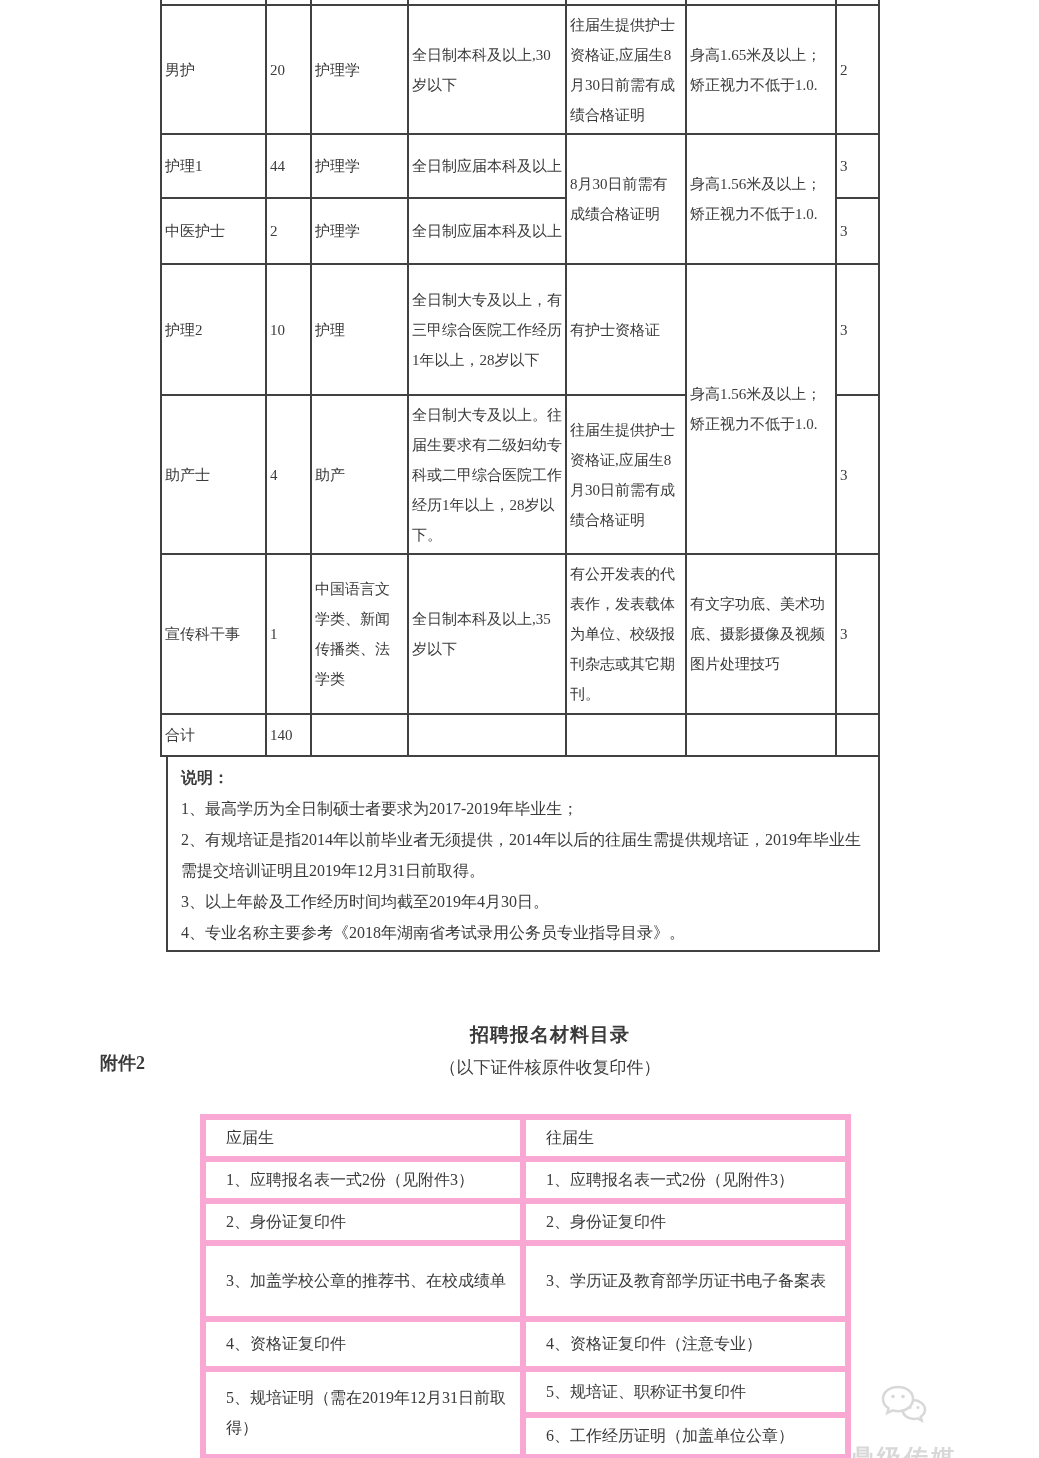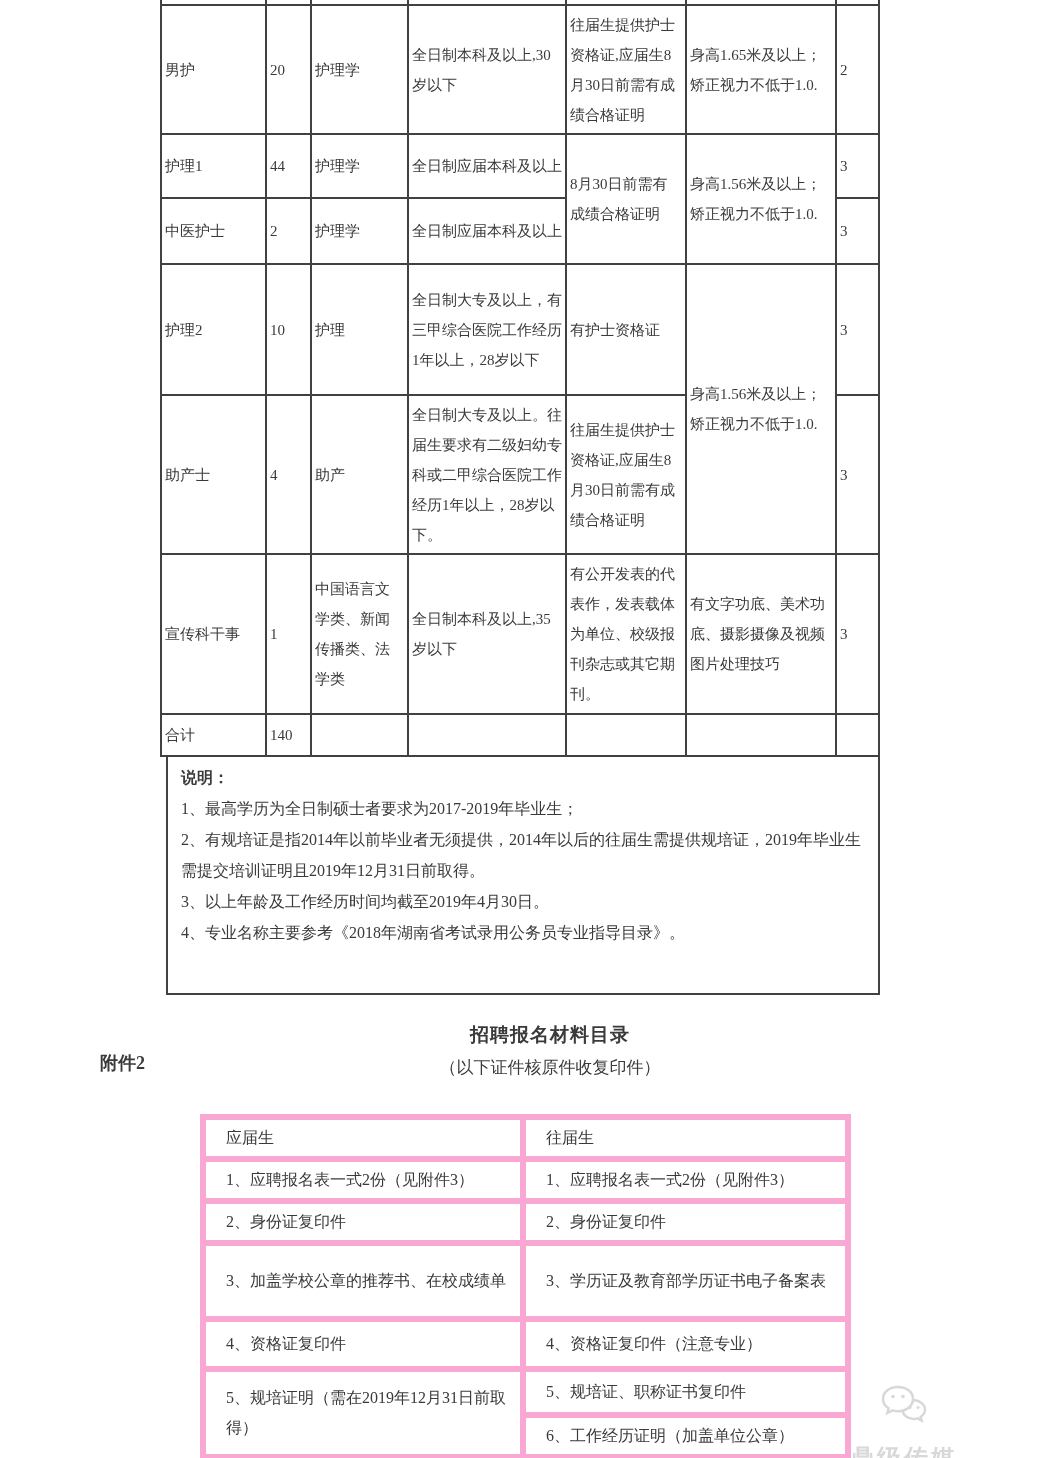--- a/index.html
+++ b/index.html
@@ -14,21 +14,21 @@
   .t1 td{
     border:2px solid #414141; padding:0 3px;
     font-size:15px; line-height:30px; vertical-align:middle;
     word-break:break-all; overflow:hidden;
   }
   .t1 tr.sliver td{border-top:none; height:4px; padding:0; line-height:0;}
   .rh1{height:129px;} .rh2{height:64px;} .rh3{height:66px;}
   .rh4{height:131px;} .rh5{height:159px;} .rh6{height:160px;} .rh7{height:42px;}
   
   .notes{
-    position:absolute; left:166px; top:755px; width:714px; height:240px;
+    position:absolute; left:166px; top:755px; width:714px; height:197px;
     box-sizing:border-box; border:2px solid #414141;
     padding:5px 14px 0 13px; font-size:16px; line-height:31px;
   }
   .notes-title{font-weight:bold;}
   
   .att-label{position:absolute; left:100px; top:1051px; font-size:18px; font-weight:bold;}
   .att-title{position:absolute; left:50px; top:1022px; width:1000px; text-align:center;
              font-size:19px; font-weight:bold; letter-spacing:1px;}
   .att-subtitle{position:absolute; left:50px; top:1056px; width:1000px; text-align:center;
              font-size:17px;}

